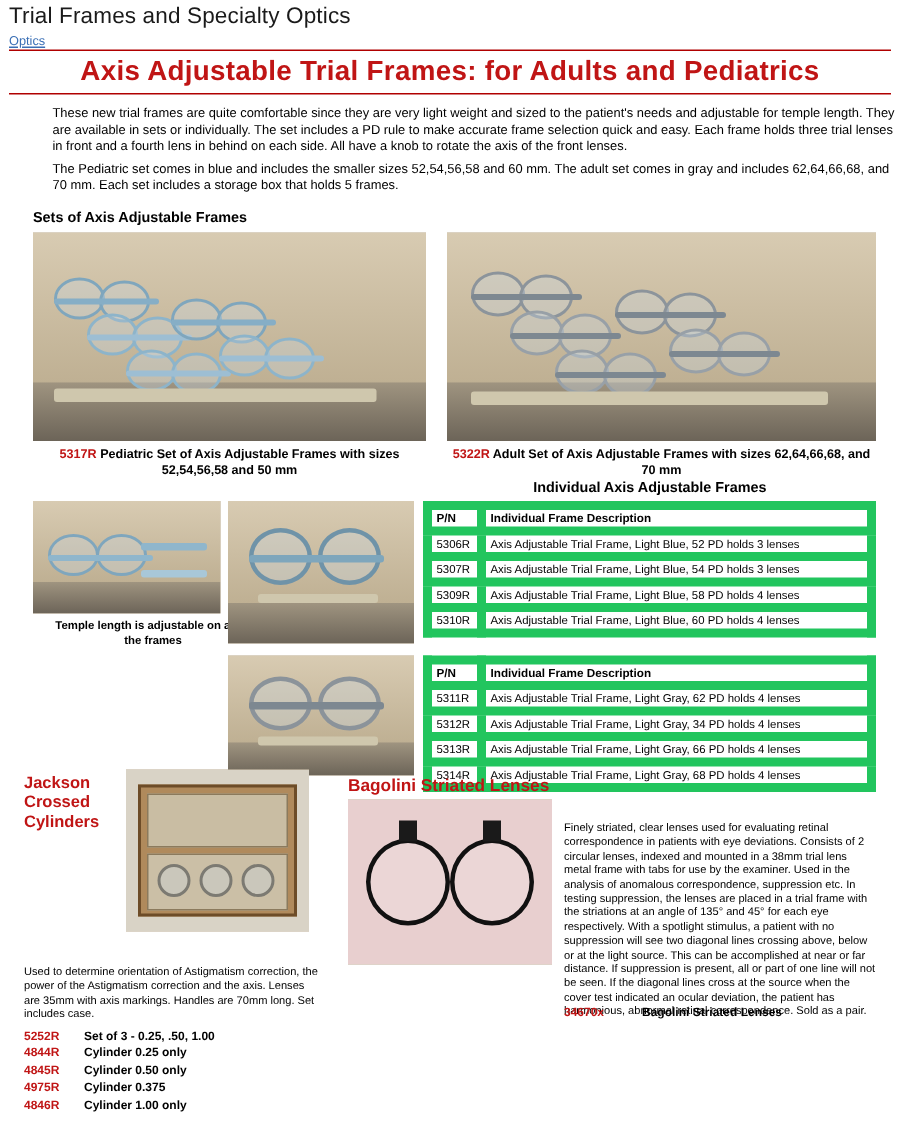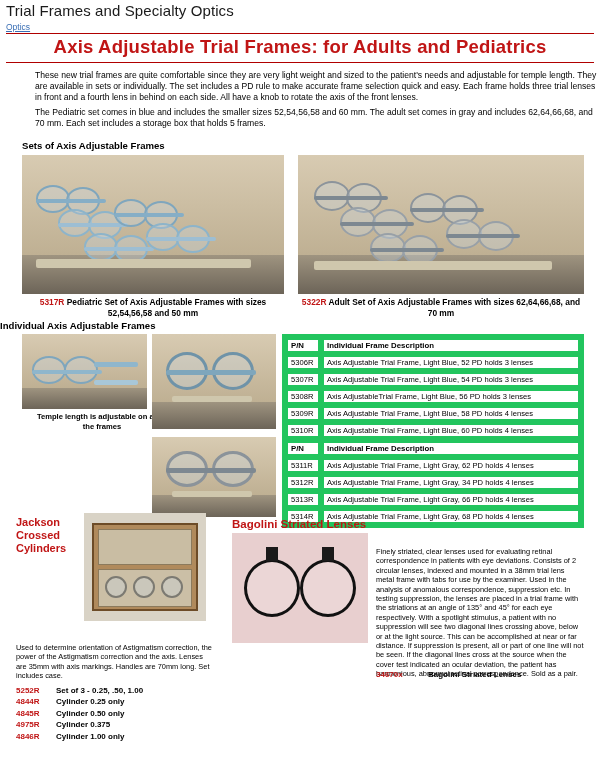--- a/index.html
+++ b/index.html
@@ -47,21 +47,21 @@
     margin-left: 13px;
   }
   #para1 { left: 22px; top: 70px; width: 562px; }
   #para2 { left: 22px; top: 107px; width: 562px; }
 
   .section-label {
     position: absolute;
     font-size: 9.6px; font-weight: bold; color: #000;
   }
   #label-sets { left: 22px; top: 140px; }
-  #label-individual { left: 0; top: 320px; width: 511px; text-align: left; }
+  #label-individual { left: 0; top: 320px; width: 511px; text-align: right; }
 
   
   .photo {
     position: absolute;
     background: #b9a98f;
     overflow: hidden;
   }
   .photo .shelf {
     position: absolute; left: 0; right: 0; bottom: 0; height: 28%;
     background: linear-gradient(#9f9480, #6c6458);
@@ -280,24 +280,20 @@
     <tbody>
       <tr>
         <td>5306R</td>
         <td>Axis Adjustable Trial Frame, Light Blue, 52 PD holds 3 lenses</td>
       </tr>
       <tr>
         <td>5307R</td>
         <td>Axis Adjustable Trial Frame, Light Blue, 54 PD holds 3 lenses</td>
       </tr>
       <tr>
-        <td>5308R</td>
-        <td>Axis AdjustableTrial Frame, Light Blue, 56 PD holds 3 lenses</td>
-      </tr>
-      <tr>
         <td>5309R</td>
         <td>Axis Adjustable Trial Frame, Light Blue, 58 PD holds 4 lenses</td>
       </tr>
       <tr>
         <td>5310R</td>
         <td>Axis Adjustable Trial Frame, Light Blue, 60 PD holds 4 lenses</td>
       </tr>
     </tbody>
   </table>
 

